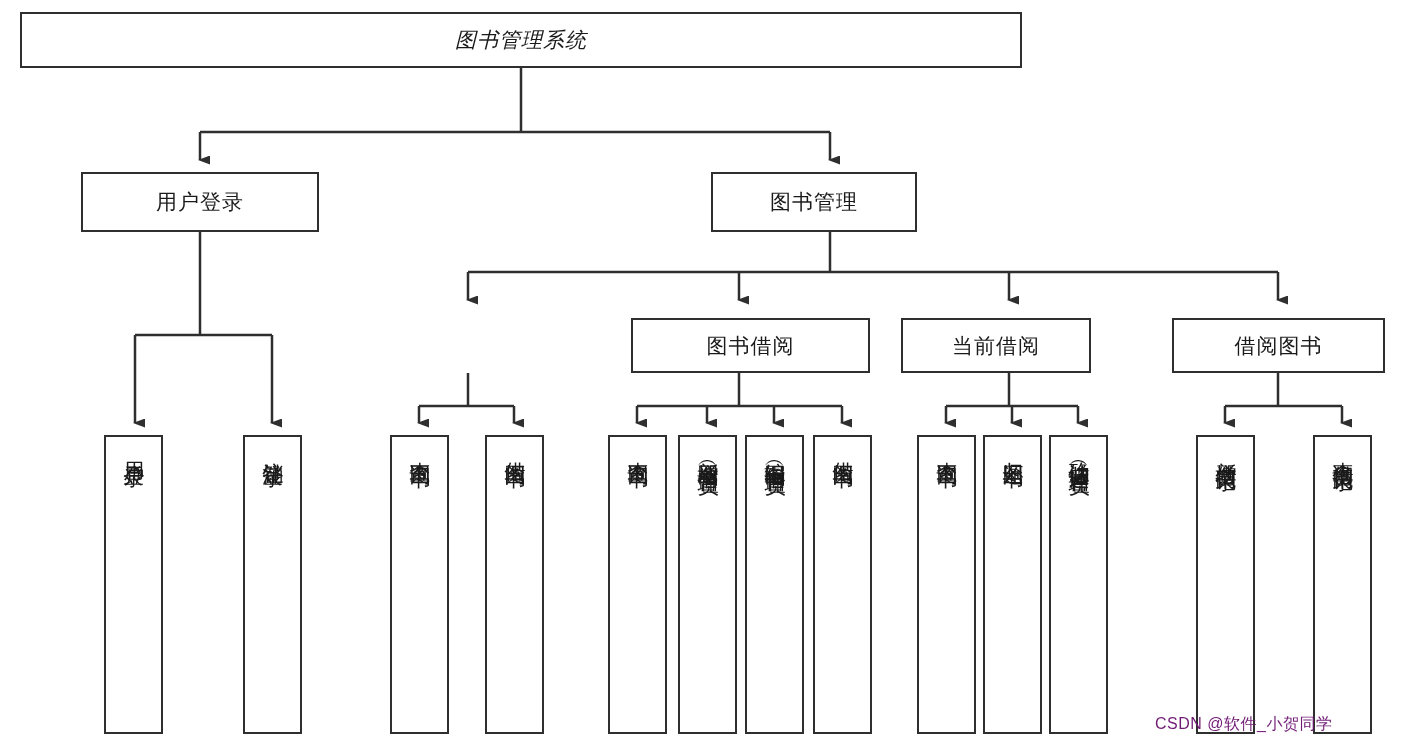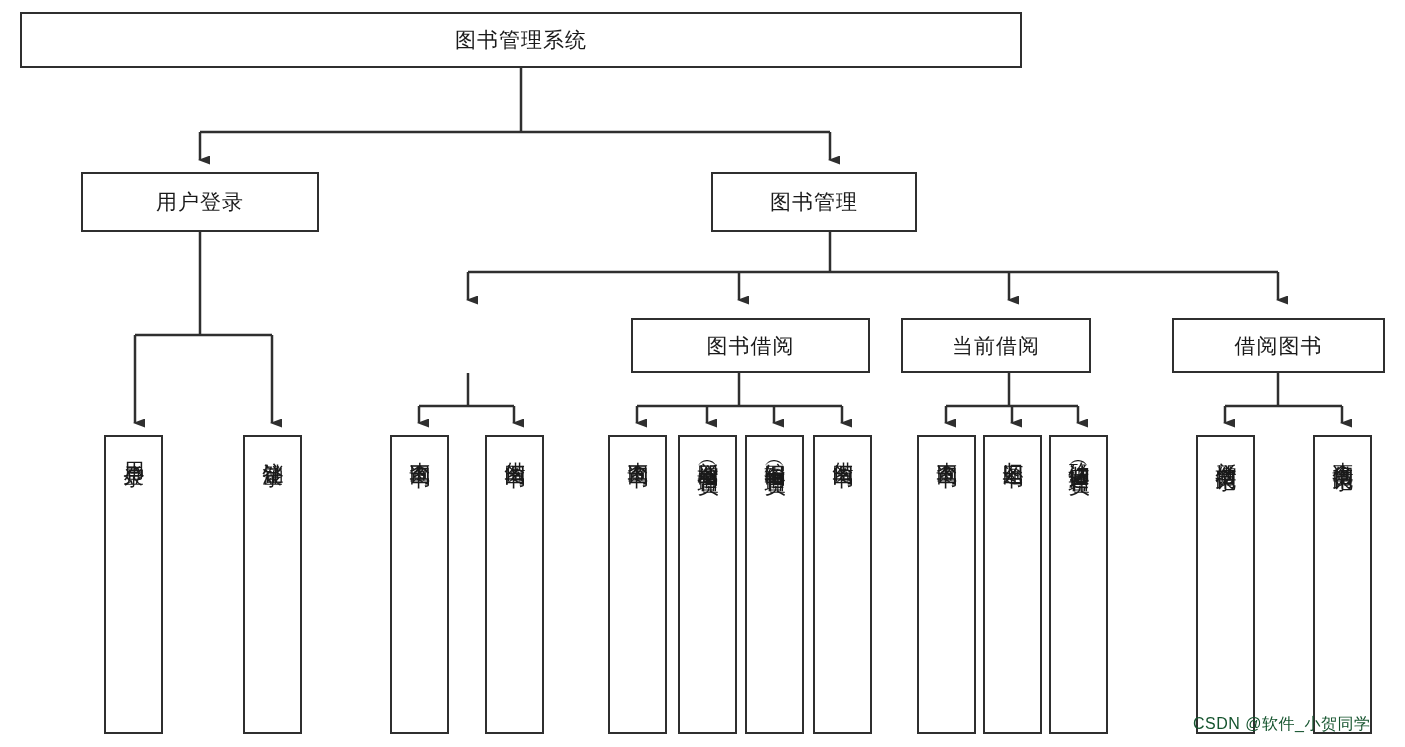--- a/index.html
+++ b/index.html
@@ -4,34 +4,34 @@
 <style>
   html,body{margin:0;padding:0;background:#ffffff;}
   body{font-family:"Liberation Sans","DejaVu Sans",sans-serif;}
   #canvas{position:relative;width:1405px;height:747px;background:#ffffff;overflow:hidden;}
   #wires{position:absolute;left:0;top:0;width:1405px;height:747px;}
   .node{position:absolute;box-sizing:border-box;background:#ffffff;border:2.5px solid #2f2f2f;
         display:flex;align-items:center;justify-content:center;color:#1a1a1a;}
   .node.h{font-size:21px;letter-spacing:1px;}
   .node.v{writing-mode:vertical-rl;text-orientation:upright;font-size:21px;
           line-height:1.18;letter-spacing:2px;padding-top:8px;justify-content:flex-start;}
-  #root-node{left:20px;top:12px;width:1002px;height:56px;}
+  #root-node{left:20px;top:12px;width:1002px;height:56px;font-style:italic;}
   #n-user-login{left:81px;top:172px;width:238px;height:60px;}
   #n-book-manage{left:711px;top:172px;width:206px;height:60px;}
   #n-new-rec{left:360px;top:318px;width:217px;height:55px;}
   #n-borrow{left:631px;top:318px;width:239px;height:55px;}
   #n-current{left:901px;top:318px;width:190px;height:55px;}
   #n-record{left:1172px;top:318px;width:213px;height:55px;}
   .leaf{top:435px;height:299px;width:59px;}
   #l1{left:104px;} #l2{left:243px;}
   #l3{left:390px;} #l4{left:485px;}
   #l5{left:608px;} #l6{left:678px;} #l7{left:745px;} #l8{left:813px;}
   #l9{left:917px;} #l10{left:983px;} #l11{left:1049px;}
   #l12{left:1196px;} #l13{left:1313px;}
-  #watermark{position:absolute;left:1193px;top:714px;font-size:16px;color:#14532d;
+  #watermark{position:absolute;left:1155px;top:714px;font-size:16px;color:#701a75;
              letter-spacing:0.5px;white-space:nowrap;}
 </style>
 </head>
 <body>
 
 <div id="canvas">
 
   <svg id="wires" viewBox="0 0 1405 747">
     <defs>
       <marker id="arrow" markerWidth="10" markerHeight="12" refX="4.5" refY="10" orient="auto" markerUnits="userSpaceOnUse">

